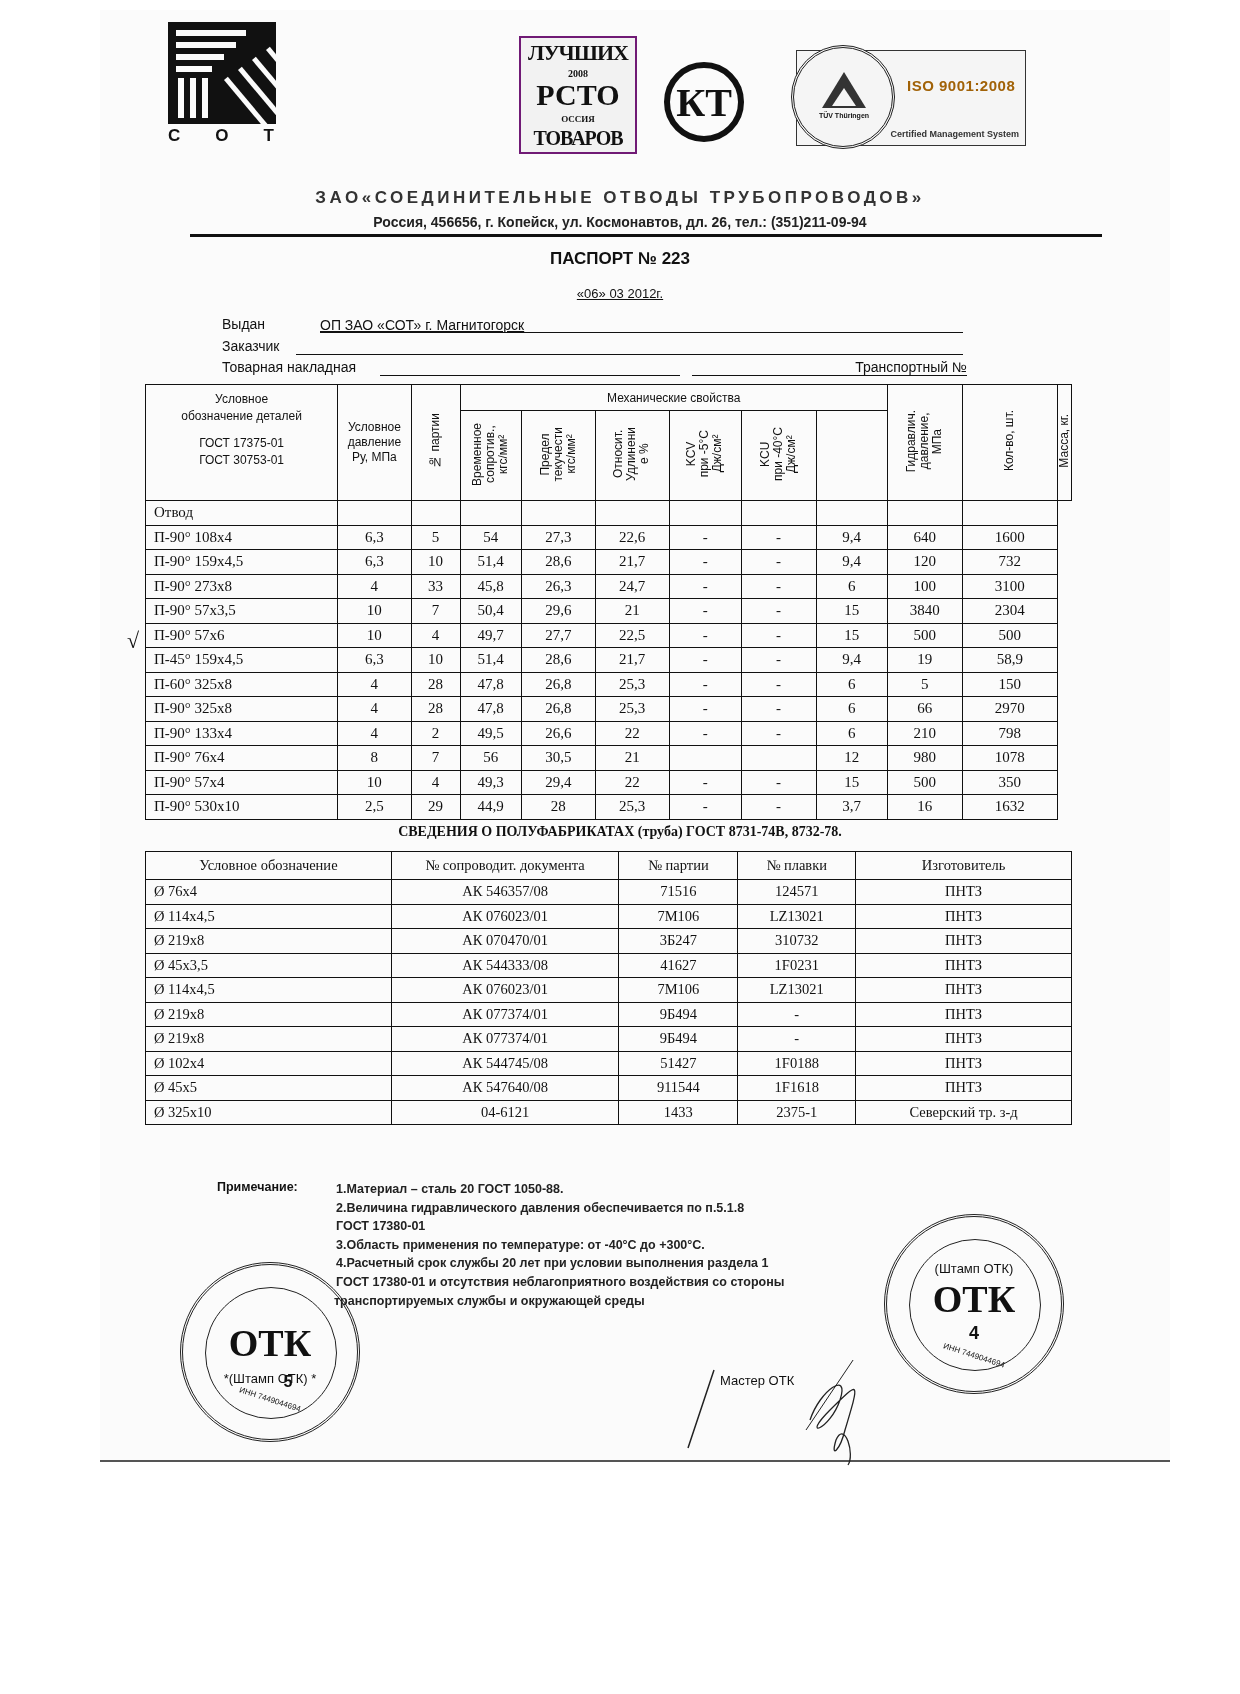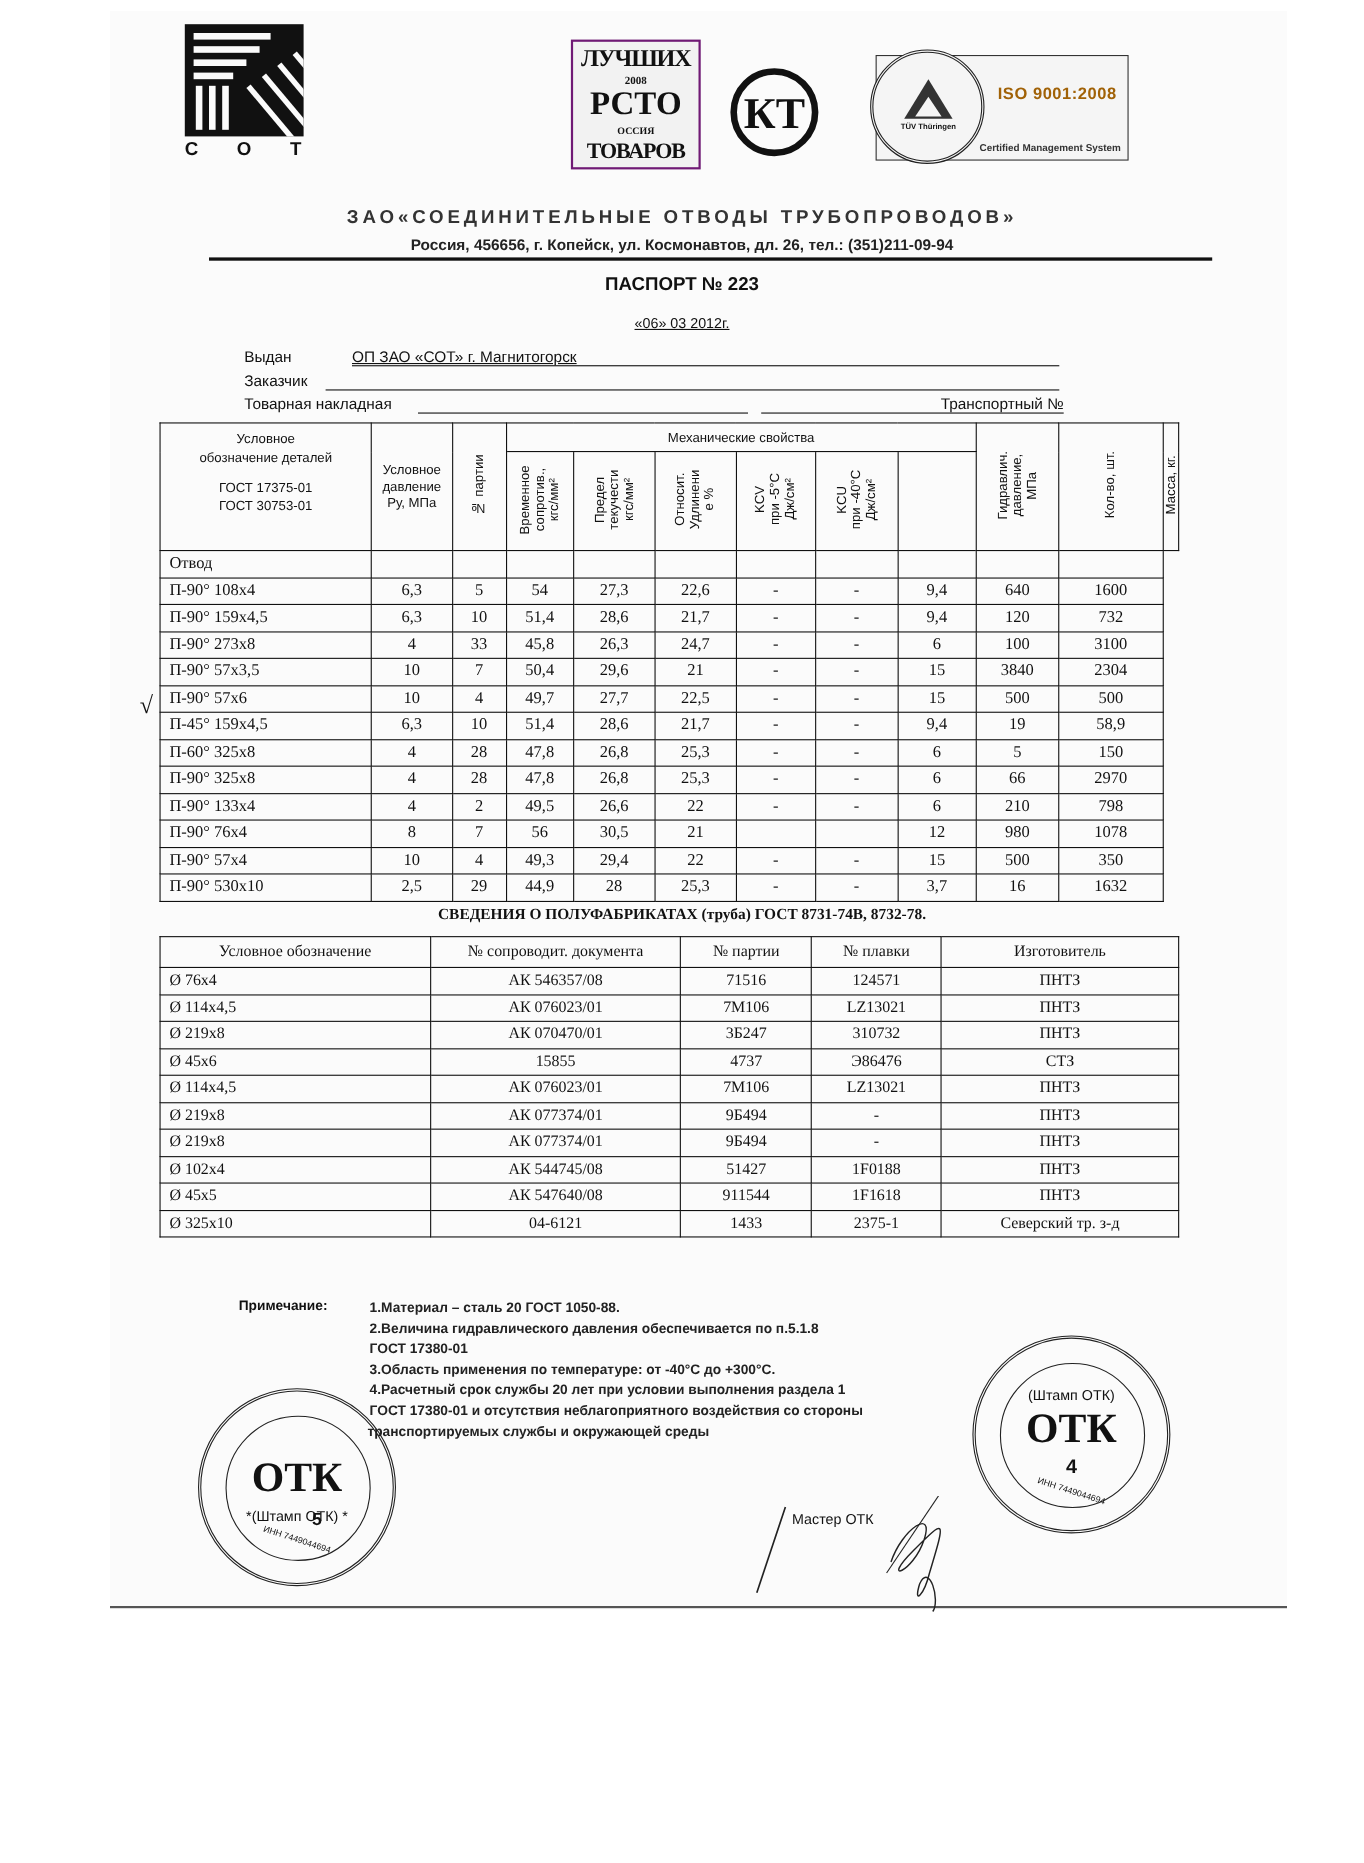--- a/index.html
+++ b/index.html
@@ -400,25 +400,25 @@
         <td>ПНТЗ</td>
       </tr>
       <tr>
         <td class="name">Ø 219x8</td>
         <td>АК 070470/01</td>
         <td>3Б247</td>
         <td>310732</td>
         <td>ПНТЗ</td>
       </tr>
       <tr>
-        <td class="name">Ø 45x6</td>
-        <td>15855</td>
-        <td>4737</td>
-        <td>Э86476</td>
-        <td>СТЗ</td>
+        <td class="name">Ø 45x3,5</td>
+        <td>АК 544333/08</td>
+        <td>41627</td>
+        <td>1F0231</td>
+        <td>ПНТЗ</td>
       </tr>
       <tr>
         <td class="name">Ø 114x4,5</td>
         <td>АК 076023/01</td>
         <td>7М106</td>
         <td>LZ13021</td>
         <td>ПНТЗ</td>
       </tr>
       <tr>
         <td class="name">Ø 219x8</td>

